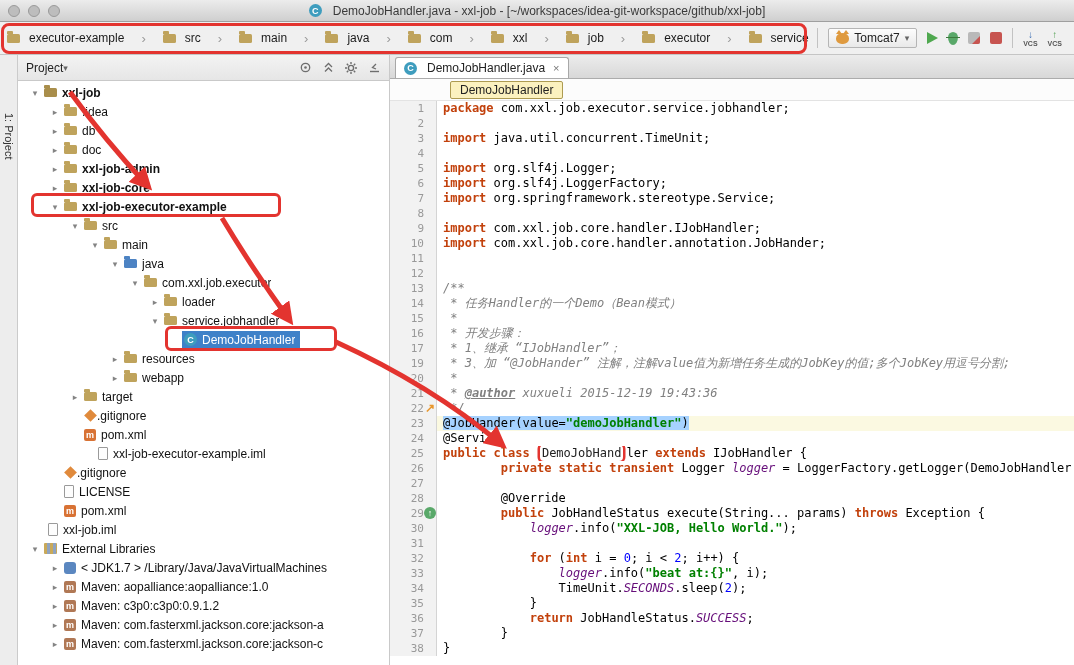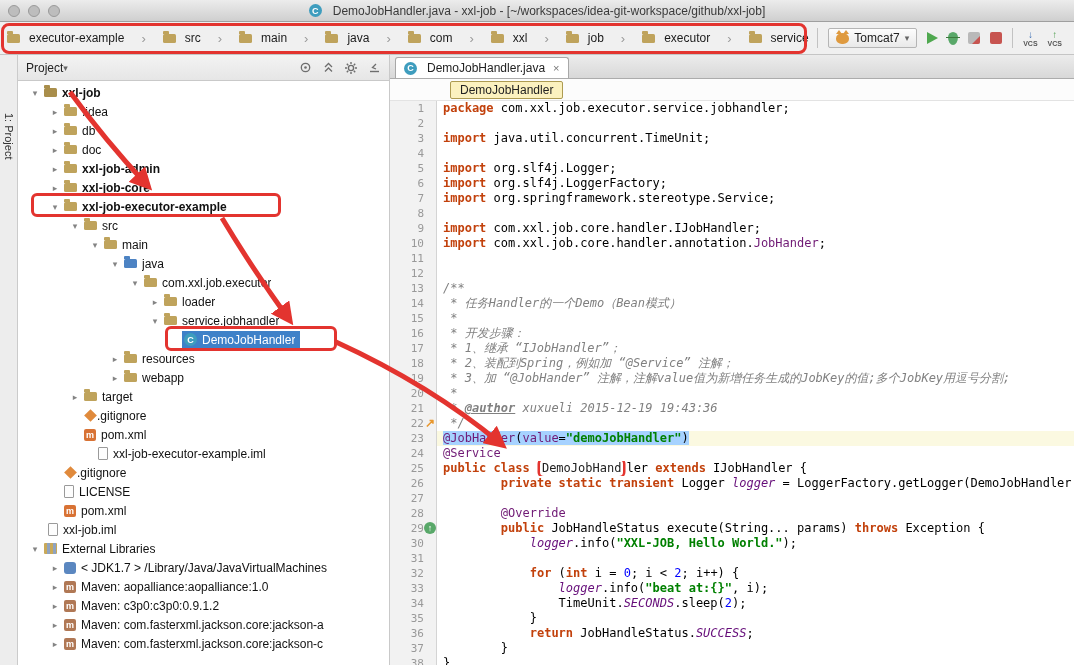--- a/index.html
+++ b/index.html
@@ -92,21 +92,21 @@
   .gi-ov { right:0; width:12px; height:12px; border-radius:50%; background:#59A869; color:#fff; font-size:9px;
     line-height:12px; text-align:center; font-family:"Liberation Sans",sans-serif; }
   .gi-bm { right:1px; top:0; color:#E8972E; font-weight:bold; font-size:12px; font-family:"Liberation Sans",sans-serif; }
   .ct { flex:1; padding-left:6px; overflow:hidden; }
   .hl-line .ct { background:#FBF9E1; }
   .selspan { background:#A6D2FF; }
   .tk-k { color:#c2410c; font-weight:bold; }
   .tk-s { color:#008000; font-weight:bold; }
   .tk-c { color:#808080; font-style:italic; }
   .tk-cd { color:#808080; font-style:italic; font-weight:bold; text-decoration:underline; }
-  .tk-a { color:#701a75; }
+  .tk-a { color:#000000; }
   .tk-num { color:#0000FF; }
   .tk-f { color:#660E7A; font-style:italic; }
   .tk-p { color:#000; }
   .tk-bx { box-shadow:0 0 0 2.5px #E3342F; border-radius:4px; padding:1px 2px; margin:0 3px; position:relative; z-index:30; }
 
   
   .ann-rect { position:absolute; border:3px solid #E3342F; border-radius:8px; z-index:60; pointer-events:none; }
   #ov-arrows { position:absolute; left:0; top:0; z-index:59; pointer-events:none; }
 </style>
 </head>
@@ -481,21 +481,20 @@
       <div class="cl"><span class="ln">8</span><span class="ct"></span></div>
       <div class="cl"><span class="ln">9</span><span class="ct"><span class="tk-k">import </span><span class="tk-p">com.xxl.job.core.handler.IJobHandler;</span></span></div>
       <div class="cl"><span class="ln">10</span><span class="ct"><span class="tk-k">import </span><span class="tk-p">com.xxl.job.core.handler.annotation.</span><span class="tk-a">JobHander</span><span class="tk-p">;</span></span></div>
       <div class="cl"><span class="ln">11</span><span class="ct"></span></div>
       <div class="cl"><span class="ln">12</span><span class="ct"></span></div>
       <div class="cl"><span class="ln">13</span><span class="ct"><span class="tk-c">/**</span></span></div>
       <div class="cl"><span class="ln">14</span><span class="ct"><span class="tk-c"> * 任务Handler的一个Demo（Bean模式）</span></span></div>
       <div class="cl"><span class="ln">15</span><span class="ct"><span class="tk-c"> *</span></span></div>
       <div class="cl"><span class="ln">16</span><span class="ct"><span class="tk-c"> * 开发步骤：</span></span></div>
       <div class="cl"><span class="ln">17</span><span class="ct"><span class="tk-c"> * 1、继承 “IJobHandler”；</span></span></div>
-      <div class="cl"><span class="ln">18</span><span class="ct"><span class="tk-c"> * 2、装配到Spring，例如加 “@Service” 注解；</span></span></div>
       <div class="cl"><span class="ln">19</span><span class="ct"><span class="tk-c"> * 3、加 “@JobHander” 注解，注解value值为新增任务生成的JobKey的值;多个JobKey用逗号分割;</span></span></div>
       <div class="cl"><span class="ln">20</span><span class="ct"><span class="tk-c"> *</span></span></div>
       <div class="cl"><span class="ln">21</span><span class="ct"><span class="tk-c"> * </span><span class="tk-cd">@author</span><span class="tk-c"> xuxueli 2015-12-19 19:43:36</span></span></div>
       <div class="cl"><span class="ln">22<span class="gi gi-bm">↗</span></span><span class="ct"><span class="tk-c"> */</span></span></div>
       <div class="cl hl-line"><span class="ln">23</span><span class="ct"><span class="selspan"><span class="tk-a">@JobHander</span><span class="tk-p">(</span><span class="tk-a">value</span><span class="tk-p">=</span><span class="tk-s">"demoJobHandler"</span><span class="tk-p">)</span></span></span></div>
       <div class="cl"><span class="ln">24</span><span class="ct"><span class="tk-a">@Service</span></span></div>
       <div class="cl"><span class="ln">25</span><span class="ct"><span class="tk-k">public class </span><span class="tk-bx">DemoJobHand</span><span class="tk-p">ler </span><span class="tk-k">extends </span><span class="tk-p">IJobHandler {</span></span></div>
       <div class="cl"><span class="ln">26</span><span class="ct"><span class="tk-p">        </span><span class="tk-k">private static transient </span><span class="tk-p">Logger </span><span class="tk-f">logger </span><span class="tk-p">= LoggerFactory.getLogger(DemoJobHandler.class);</span></span></div>
       <div class="cl"><span class="ln">27</span><span class="ct"></span></div>
       <div class="cl"><span class="ln">28</span><span class="ct"><span class="tk-p">        </span><span class="tk-a">@Override</span></span></div>

